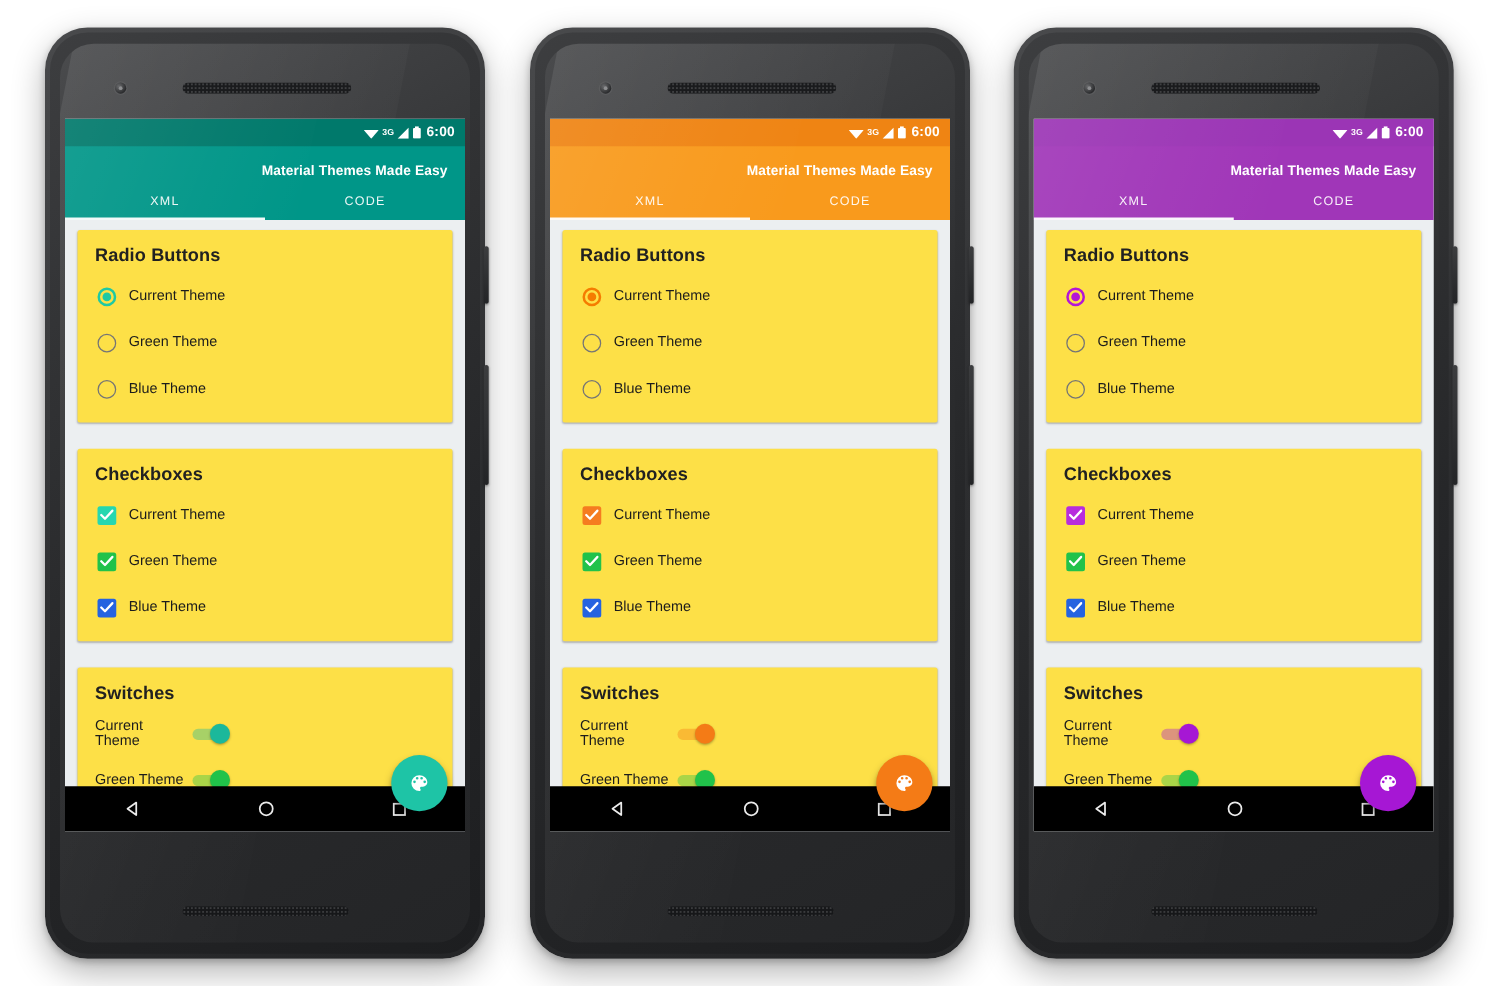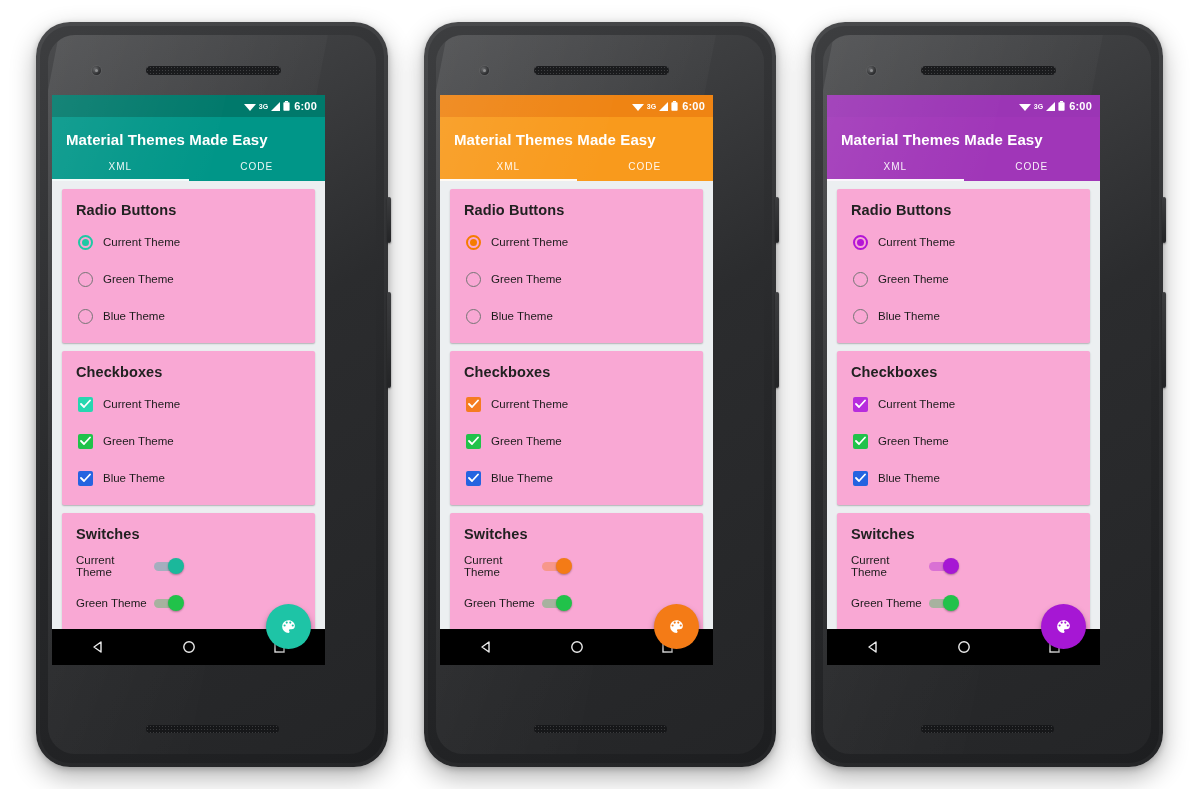--- a/index.html
+++ b/index.html
@@ -46,44 +46,44 @@
   .grille-bot{position:absolute;left:110px;bottom:34px;width:133px;height:8px;border-radius:5px;
     background:#161719;
     background-image:radial-gradient(circle,#3a3b3d 0.6px,transparent 0.8px);
     background-size:3px 3px;}
   .side-btn{position:absolute;right:-3px;width:4px;border-radius:2px;
     background:linear-gradient(180deg,#3c3d3f,#232426);box-shadow:0 1px 2px rgba(0,0,0,.4);}
   .side-btn.power{top:175px;height:46px;}
   .side-btn.vol{top:270px;height:96px;}
 
   
-  .screen{position:absolute;left:16px;top:73px;width:273px;height:570px;background:#eceff1;overflow:hidden;}
+  .screen{position:absolute;left:16px;top:73px;width:320px;height:570px;background:#eceff1;overflow:hidden;}
 
   .statusbar{height:22px;display:flex;align-items:center;justify-content:flex-end;padding-right:8px;gap:4px;}
   .sb-icons{display:flex;align-items:center;gap:3px;}
   .ic-wifi{width:12px;height:9px;position:relative;}
   .ic-wifi svg{display:block;}
   .ic-3g{font-size:7px;color:#fff;font-weight:bold;line-height:1;}
   .ic-sig svg{display:block;}
   .ic-bat svg{display:block;}
   .sb-time{color:#fff;font-size:11px;font-weight:bold;letter-spacing:.2px;}
 
   .appbar{position:relative;overflow:hidden;}
   .appbar:after{
     content:"";position:absolute;left:-15%;top:-30%;width:75%;height:170%;
     background:linear-gradient(100deg,rgba(255,255,255,.10),rgba(255,255,255,.03) 65%,transparent);
     transform:skewX(-12deg);pointer-events:none;
   }
-  .appbar-title{padding:14px 14px 13px;color:#fff;font-size:15px;font-weight:bold;letter-spacing:.1px;position:relative;z-index:2;}
+  .appbar-title{padding:14px 14px 13px;color:#fff;font-size:11px;font-weight:bold;letter-spacing:.1px;position:relative;z-index:2;text-align:right;}
   .tabs{display:flex;position:relative;z-index:2;}
   .tab{flex:1;text-align:center;color:rgba(255,255,255,.92);font-size:10px;letter-spacing:1px;padding-bottom:9px;}
   .tab-ind{position:absolute;bottom:0;left:0;width:50%;height:2px;background:rgba(255,255,255,.95);z-index:3;}
 
   .content{padding:8px 0 0;}
-  .card{background:#f9a8d4;margin:0 10px 8px;border-radius:2px;
+  .card{background:#fde047;margin:0 10px 21px;border-radius:2px;
     box-shadow:0 1px 2px rgba(0,0,0,.16),0 1px 1px rgba(0,0,0,.10);
     padding:13px 14px 14px;}
   .card-title{font-size:14.5px;color:#212121;font-weight:bold;margin-bottom:11px;letter-spacing:.1px;}
   .row{display:flex;align-items:center;height:26px;margin-bottom:11px;}
   .row:last-child{margin-bottom:0;}
   .row-label{font-size:11.5px;color:#1c1c1c;margin-left:10px;}
 
   
   .radio{width:15px;height:15px;border-radius:50%;border:1.8px solid #757575;box-sizing:border-box;
     display:flex;align-items:center;justify-content:center;flex:none;margin-left:2px;}

